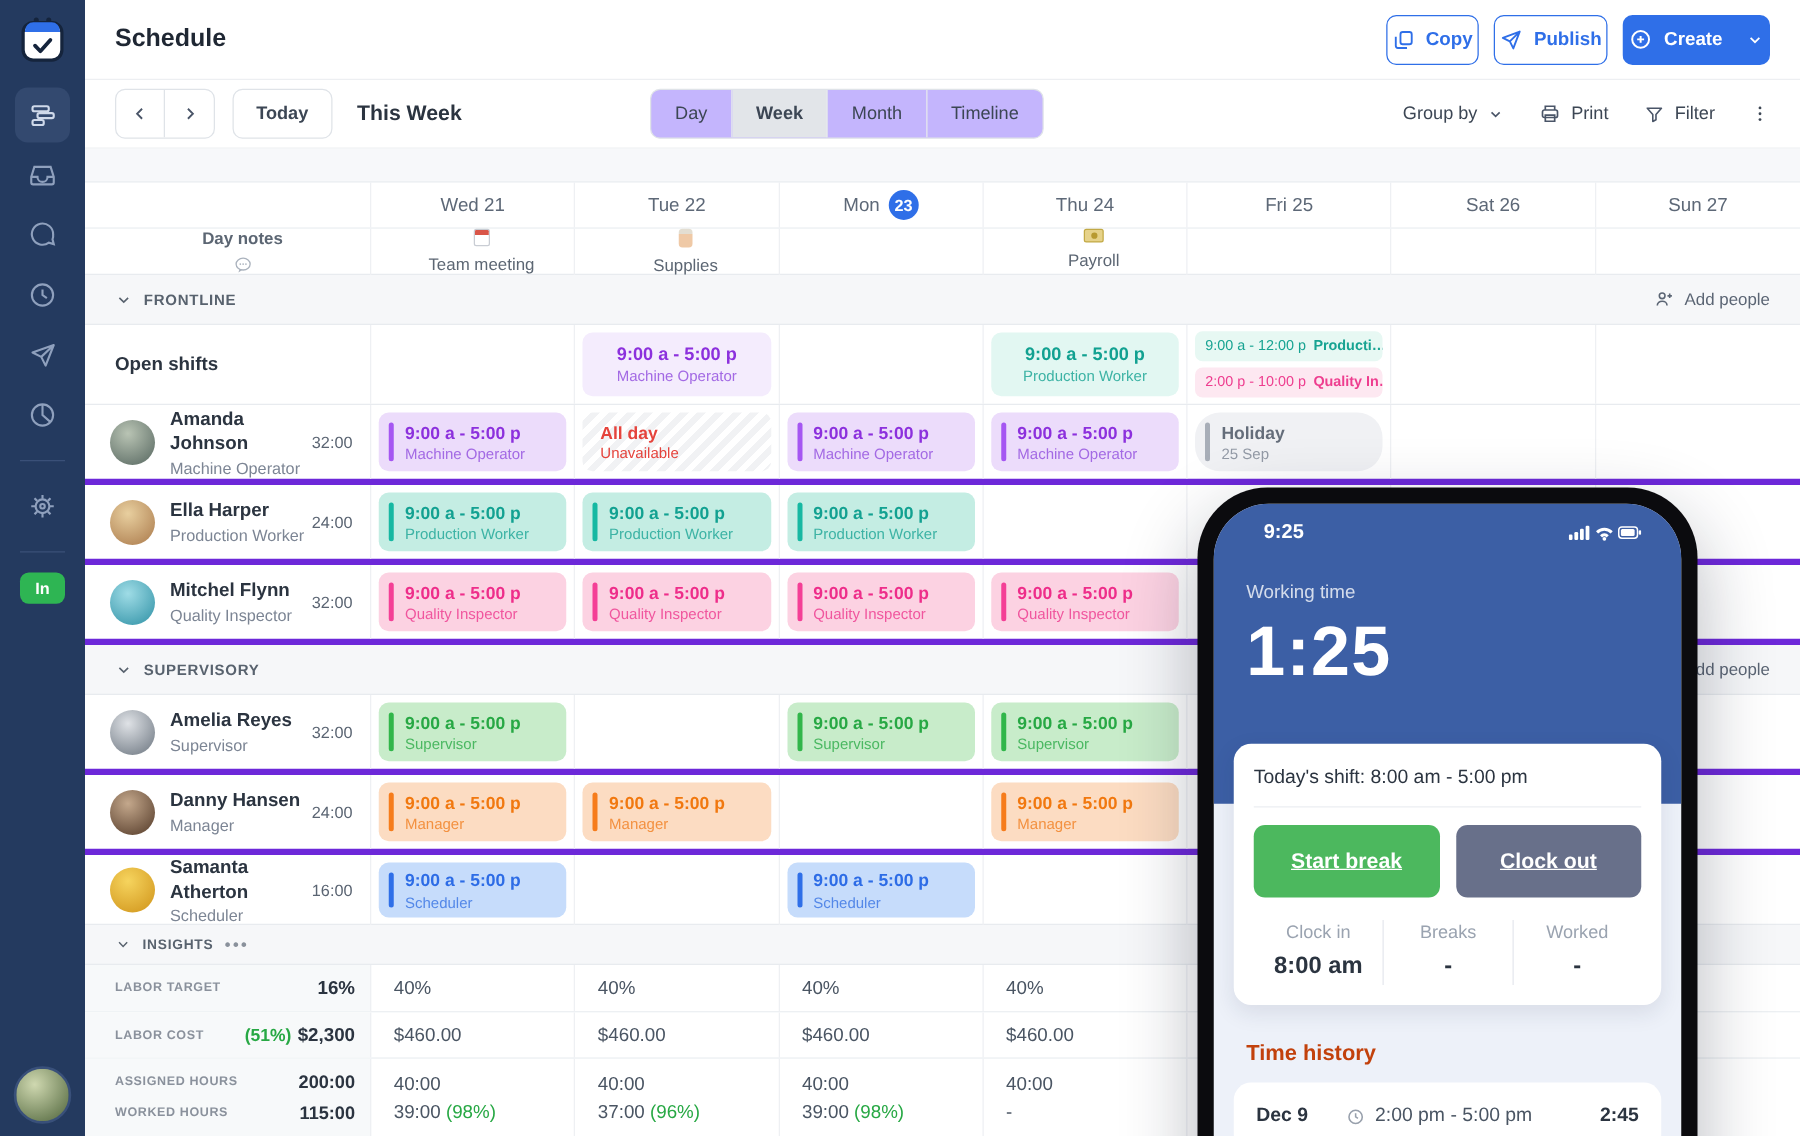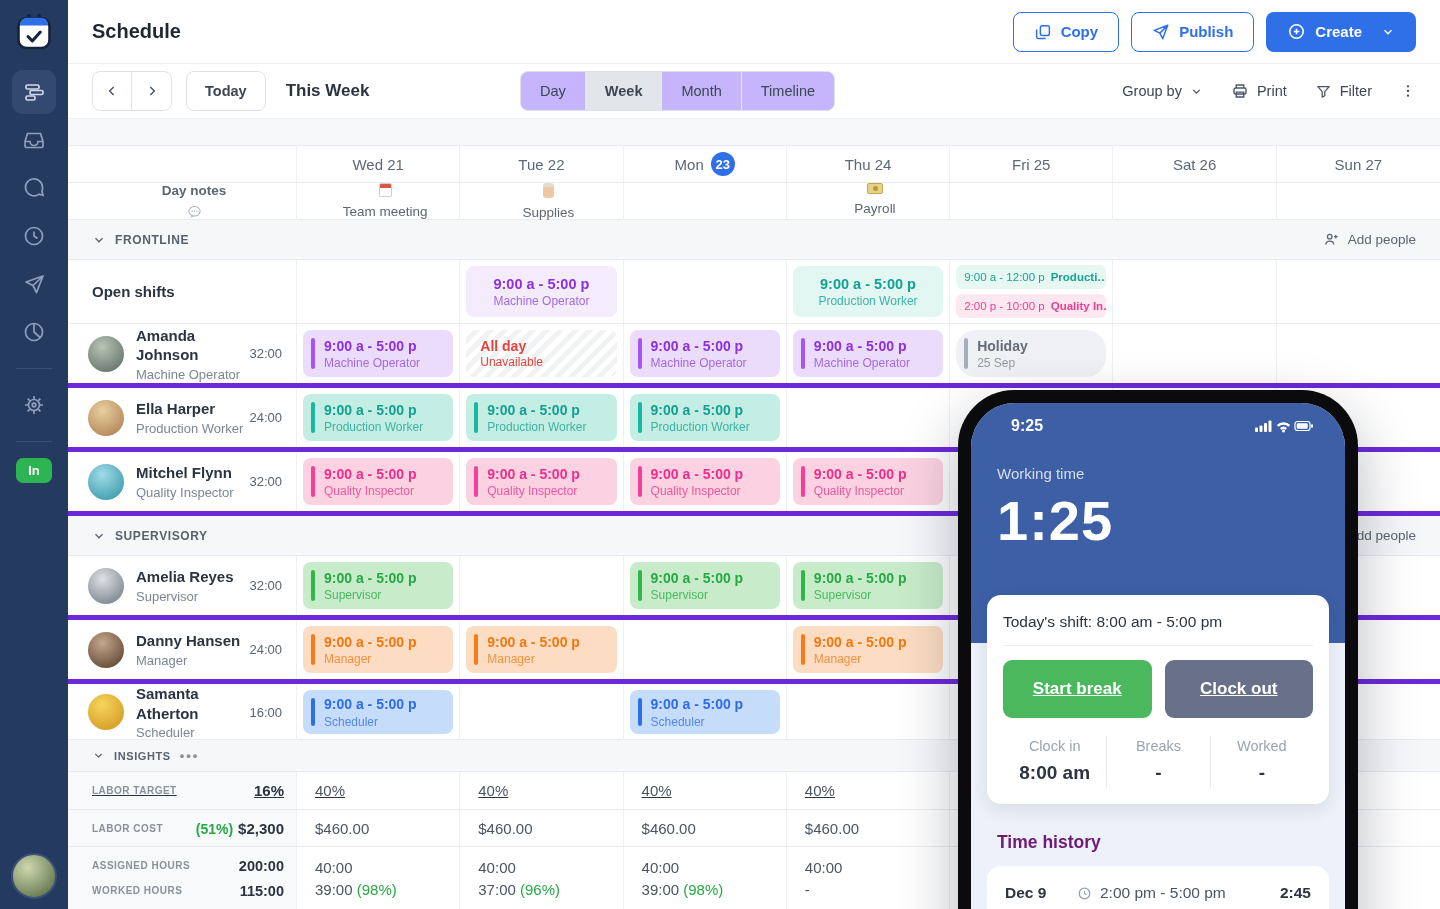--- a/index.html
+++ b/index.html
@@ -39,21 +39,21 @@
   .main { position:absolute; left:68px; top:0; width:1372px; height:909px; }
 
   .app-header {
     height:64px; display:flex; align-items:center; padding:0 24px;
     border-bottom:1px solid #edeff2; background:#fff;
   }
   .app-title { font-size:20px; font-weight:bold; color:#1f2733; }
   .hdr-actions { margin-left:auto; display:flex; gap:12px; }
   .btn {
     height:40px; border-radius:8px; display:flex; align-items:center;
-    gap:9px; padding:0 20px; font-size:15px; font-weight:bold; cursor:pointer;
+    gap:9px; padding:0 4px; font-size:15px; font-weight:bold; cursor:pointer;
     border:1px solid transparent; background:#fff;
   }
   .btn.outline { border-color:#2f6fe8; color:#2f6fe8; }
   .btn.primary { background:#2f6fe8; color:#fff; }
   .btn.primary .chev { margin-left:10px; }
 
   
   .toolbar {
     height:55px; display:flex; align-items:center; padding:0 24px;
     border-bottom:1px solid #edeff2; background:#fff; gap:14px;
@@ -191,21 +191,21 @@
   }
   .mini .mr { font-weight:bold; }
   .m-teal { background:#e7f8f3; color:#17a392; }
   .m-pink { background:#fde8f1; color:#ee3d8f; }
 
   
   .ins-bar { height:32px; background:#f6f7f9; border-bottom:1px solid #e8ebef;
     display:flex; align-items:center; padding:0 24px; gap:9px; }
   .ins-bar .sec-label { font-size:11px; }
   .ins-row { border-bottom:1px solid #e8ebef; }
-  .h38 { height:38px;text-decoration:underline; } .h37 { height:37px; } .h62 { height:62px; border-bottom:none; }
+  .h38 { height:38px; } .h37 { height:37px; } .h62 { height:62px; border-bottom:none; }
   .ins-labelcol { background:#f7f9fa; display:flex; align-items:center;
     padding:0 12px 0 24px; }
   .ins-label { font-size:10px; font-weight:bold; color:#8a919c; letter-spacing:0.5px; }
   .ins-total { margin-left:auto; font-size:15px; font-weight:bold; color:#2b3440; }
   .ins-total .pct { color:#27a844; font-size:14px; margin-right:5px; }
   .ins-cell { display:flex; align-items:center; padding-left:18px; font-size:15px; color:#4a5563; }
   .ins-2l { flex-direction:column; align-items:flex-start; justify-content:center; gap:7px; }
   .ins-2l > div { line-height:1; }
   .grn { color:#27a844; }
   .lbl2col { flex-direction:column; align-items:stretch; justify-content:center; gap:9px; }
@@ -235,21 +235,21 @@
   .p-btns { display:flex; gap:13px; }
   .p-btn { flex:1; height:58px; border-radius:9px; display:flex; align-items:center;
     justify-content:center; color:#fff; font-size:17px; font-weight:bold; cursor:pointer;text-decoration:underline; }
   .p-btn.green { background:#4cb85e; }
   .p-btn.slate { background:#68708a; }
   .p-stats { display:grid; grid-template-columns:1fr 1fr 1fr; margin-top:18px; }
   .p-stat { text-align:center; padding:2px 0 4px; }
   .p-stat + .p-stat { border-left:1px solid #e5e8ee; }
   .p-stat .sl { font-size:14.5px; color:#9aa3b0; }
   .p-stat .sv { font-size:19px; font-weight:bold; color:#2b3440; margin-top:8px; }
-  .p-hist-title { margin:28px 26px 13px; font-size:17.5px; font-weight:bold; color:#701a75; }
+  .p-hist-title { margin:28px 26px 13px; font-size:17.5px; font-weight:bold; color:#c2410c; }
   .p-hist-card { margin:0 16px; background:#fff; border-radius:14px; padding:0 18px; }
   .p-hist-row { height:55px; display:flex; align-items:center;
     border-bottom:1px dotted #d8dce3; }
   .ph-date { font-size:15.5px; font-weight:bold; color:#2b3440; width:72px; }
   .ph-range { display:flex; align-items:center; gap:8px; font-size:15.5px; color:#4a5563; }
   .ph-dur { margin-left:auto; font-size:15.5px; font-weight:bold; color:#2b3440; }
 </style>
 </head>
 <body>
 

